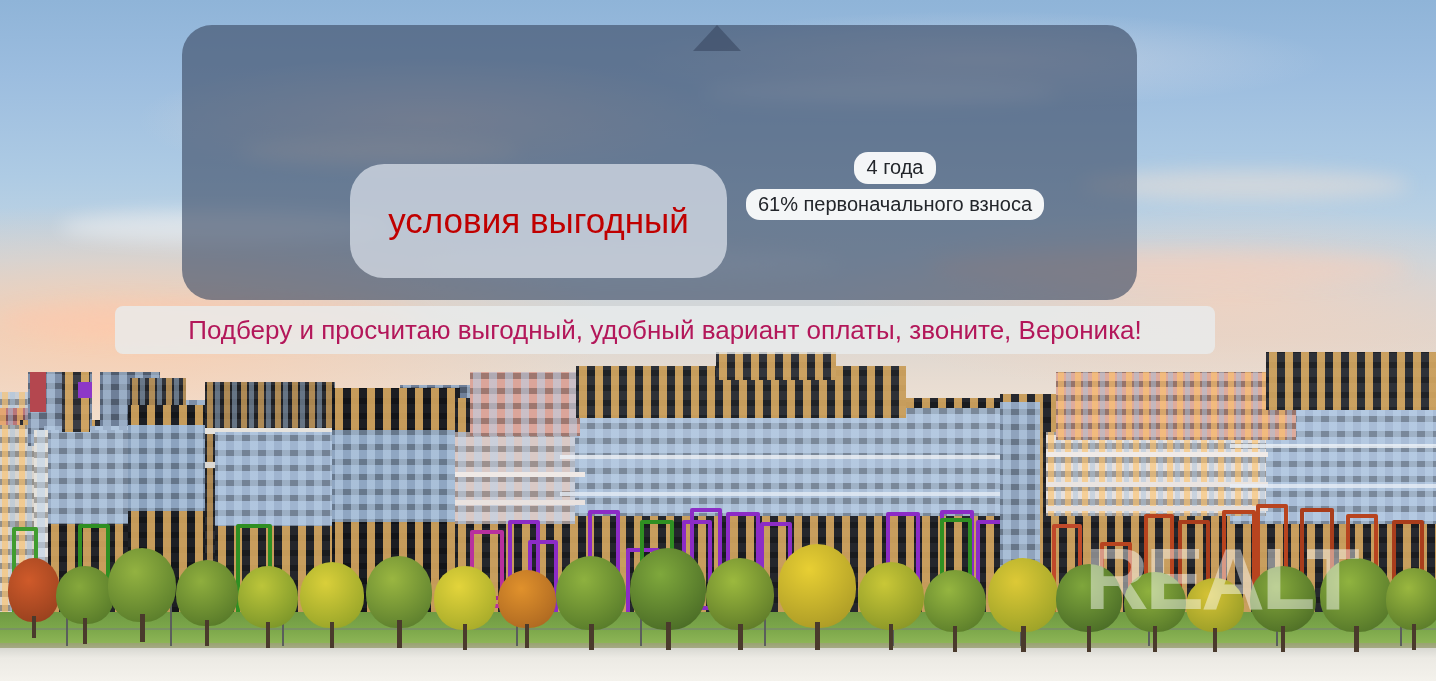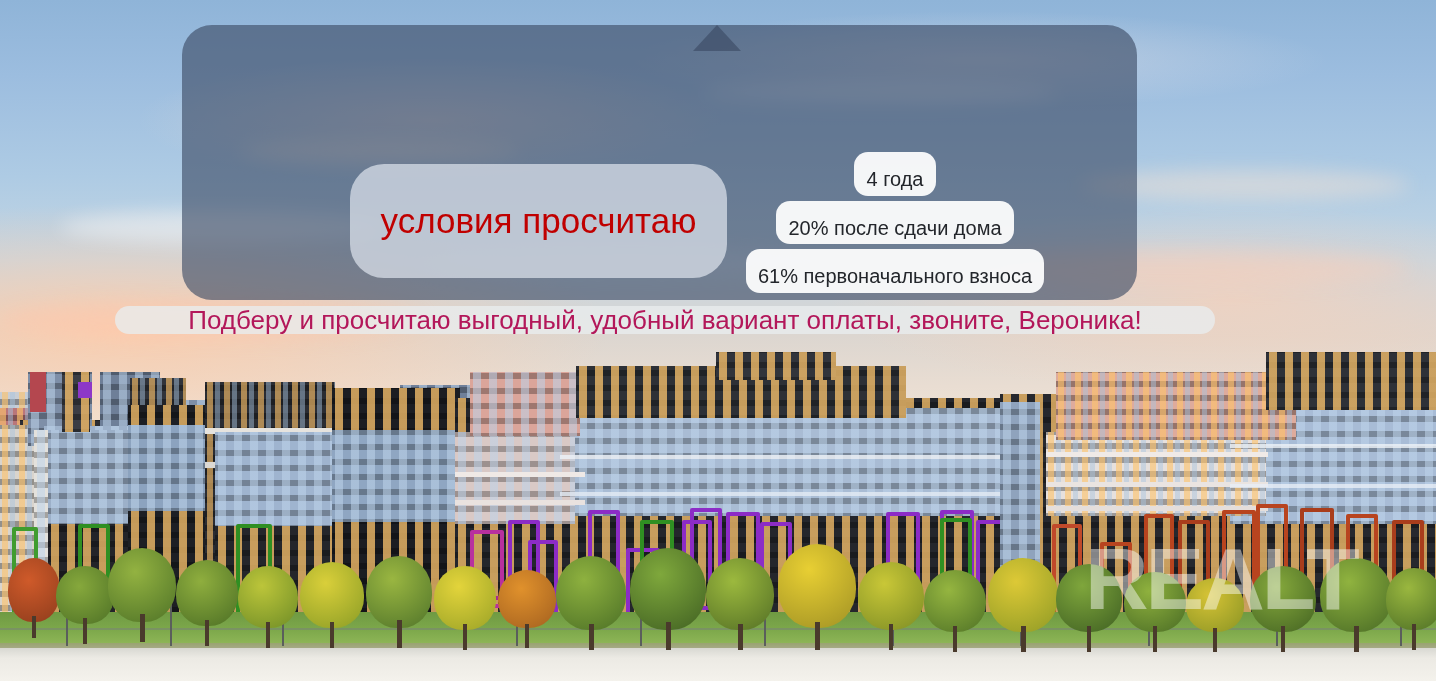--- a/index.html
+++ b/index.html
@@ -98,28 +98,28 @@
   }
 
   .facts{
     position:absolute;left:745px;top:152px;width:300px;
     display:flex;flex-direction:column;align-items:center;gap:5px;
   }
   .fact{
     background:rgba(255,255,255,.93);
     color:#23262b;
     border-radius:14px;
-    padding:16px 12px 4px 12px;
+    padding:4px 12px 4px 12px;
     font-size:20px;line-height:1.18;white-space:nowrap;
   }
 
   .cta{
-    position:absolute;left:115px;top:306px;width:1100px;height:28px;
+    position:absolute;left:115px;top:306px;width:1100px;height:48px;
     background:rgba(233,236,238,.80);
-    border-radius:14px;
+    border-radius:8px;
     display:flex;align-items:center;justify-content:center;
     color:#B3175A;font-size:26px;white-space:nowrap;
   }
 
   .watermark{
     position:absolute;left:1085px;top:535px;
     font-size:88px;font-weight:bold;letter-spacing:-3px;
     color:rgba(255,255,255,.46);
     line-height:1;
     user-select:none;
@@ -350,24 +350,23 @@
     <div class="watermark">REALT</div>
   </div>
 
   <div class="bubble">
     <div class="bubble-tail"></div>
   </div>
 
 
   <div class="pill-sub">
       <br>
-    <span>условия просчитаю</span>
+    <span>условия выгодный</span>
   </div>
 
   <div class="facts">
     <div class="fact">4 года</div>
-    <div class="fact">20% после сдачи дома</div>
     <div class="fact">61% первоначального взноса</div>
   </div>
 
   <div class="cta">Подберу и просчитаю выгодный, удобный вариант оплаты, звоните, Вероника!</div>
 
 </div>
 
 </body></html>

